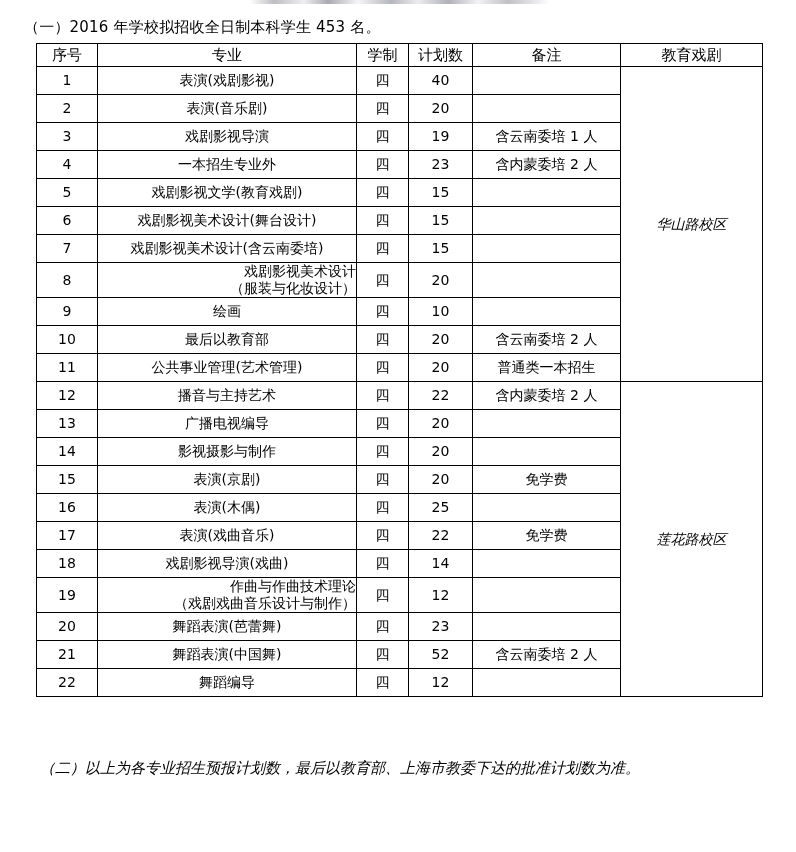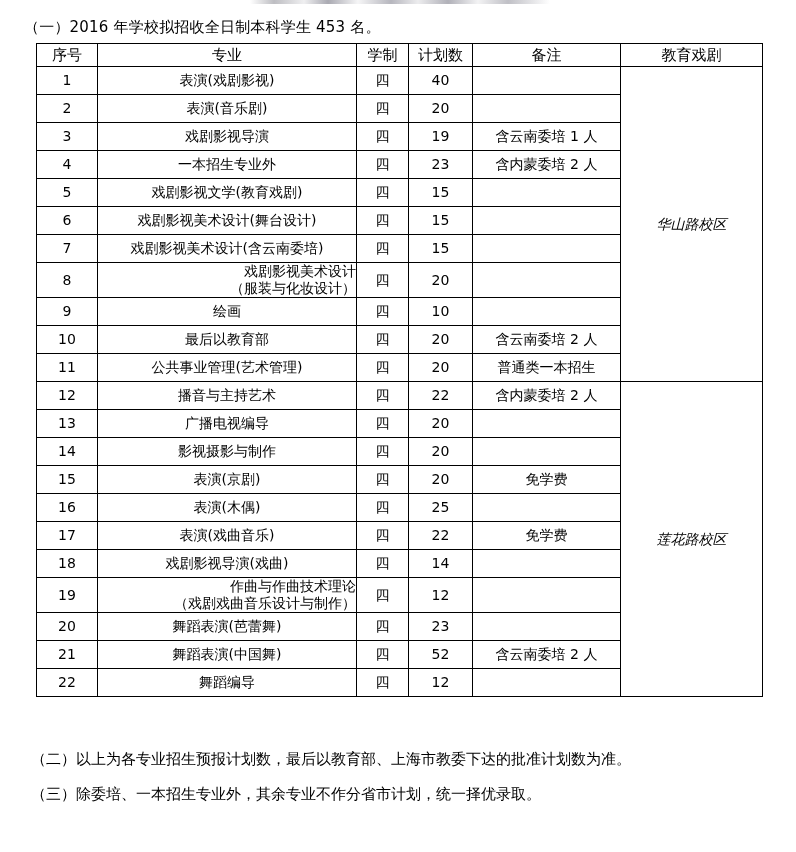--- a/index.html
+++ b/index.html
@@ -92,22 +92,23 @@
   .l2 { display: block; text-align: right; }
   .notes {
     position: absolute;
     left: 24px;
     top: 738px;
     width: 756px;
     font-size: 15px;
     line-height: 28px;
   }
   .notes p {
-    margin: 7px;
+    margin: 16px;
     white-space: nowrap;
+    font-style: italic;
   }
   .note-wrap {
     margin: 0;
     white-space: normal;
     line-height: 28px;
     letter-spacing: -0.1px;
   }
 </style>
 </head>
 <body>
@@ -298,16 +299,15 @@
           <td class="major">舞蹈编导</td>
           <td class="len">四</td>
           <td class="num">12</td>
           <td class="remark"></td>
         </tr>
       </tbody>
   </table>
 
   <div class="notes">
     <p>（二）以上为各专业招生预报计划数，最后以教育部、上海市教委下达的批准计划数为准。</p>
-    <p>（三）除委培、一本招生专业外，其余专业不作分省市计划，统一择优录取。</p>
   </div>
 
 </div>
 
 </body></html>

